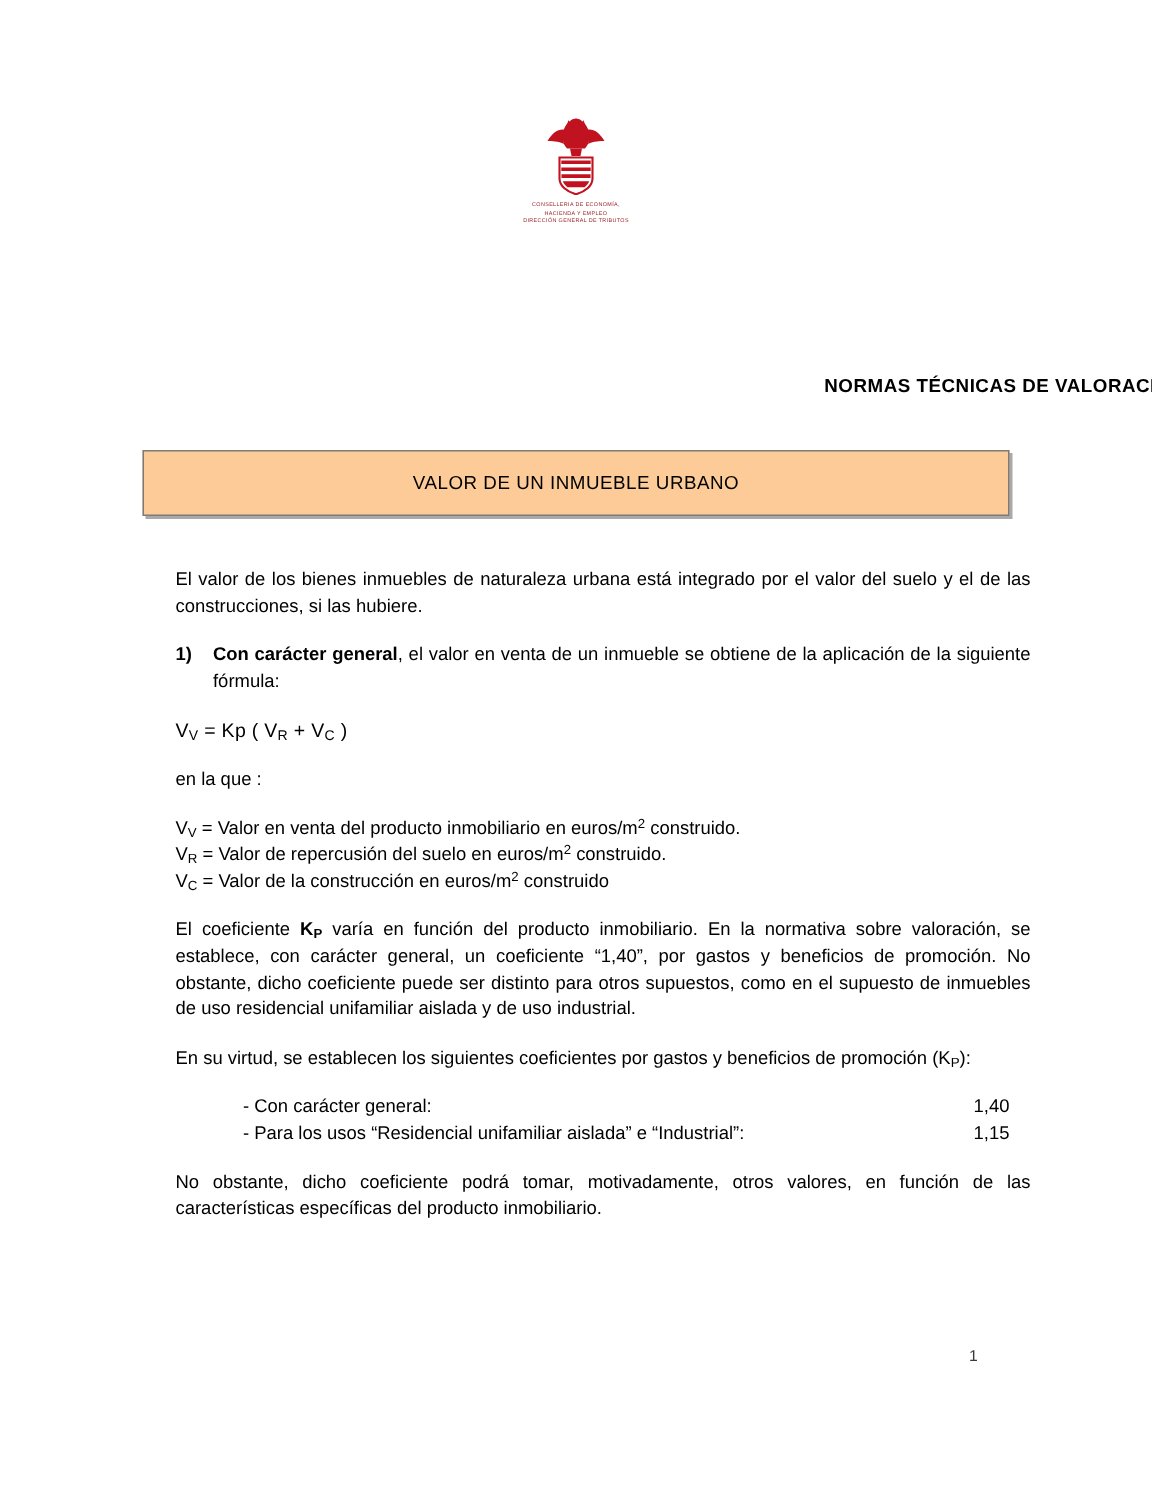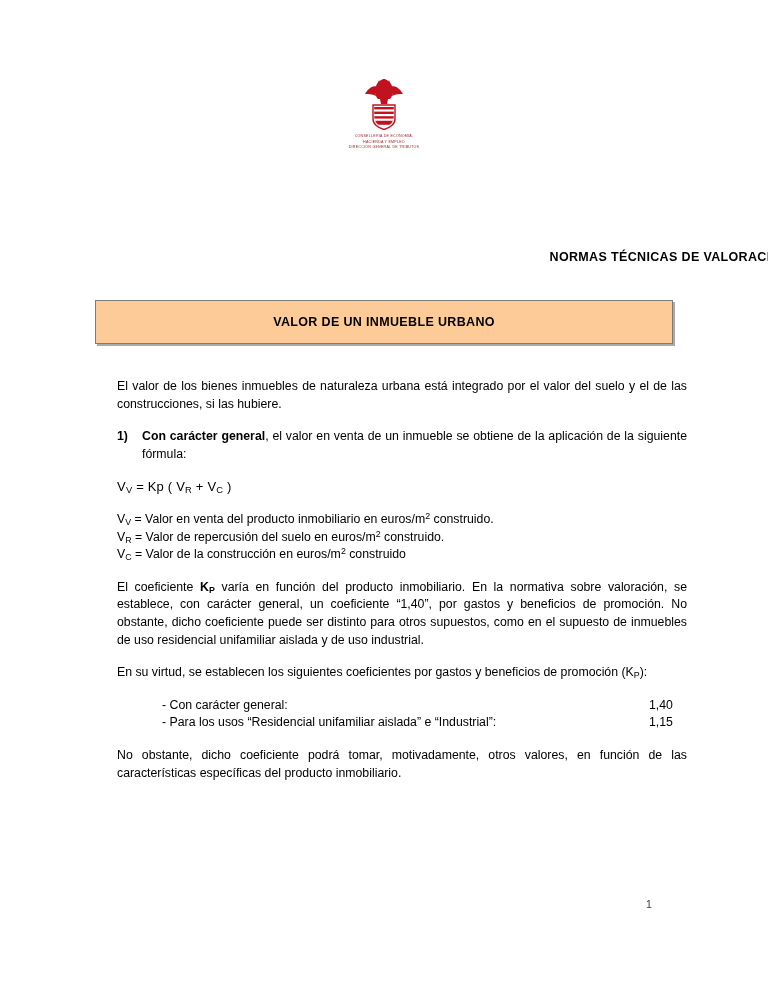--- a/index.html
+++ b/index.html
@@ -74,21 +74,21 @@
     box-sizing: border-box;
     background: #fccb97;
     border: 1px solid #7b7b7b;
     box-shadow: 2px 2px 0 0 #a9a9a9;
     display: flex;
     align-items: center;
     justify-content: center;
   }
   .banner-text {
     font-size: 12.5px;
-    font-weight: bold;
+    font-weight: normal;
     letter-spacing: 0.35px;
   }
 
   
   .content {
     position: absolute;
     top: 378px;
     left: 117px;
     width: 570px;
     font-size: 12.3px;
@@ -221,20 +221,21 @@
       <span>V</span><sub>V</sub>
       <span>=</span>
       <span>Kp</span>
       <span>(</span>
       <span>V</span><sub>R</sub>
       <span>+</span>
       <span>V</span><sub>C</sub>
       <span>)</span>
     </div>
 
+    <p class="plain">en la que :</p>
 
     <div class="defs">
       <div><span>V</span><sub>V</sub><span> =  Valor en venta del producto inmobiliario en euros/m</span><sup>2</sup><span> construido.</span></div>
       <div><span>V</span><sub>R</sub><span> = Valor de repercusión del suelo en euros/m</span><sup>2</sup><span> construido.</span></div>
       <div><span>V</span><sub>C</sub><span> = Valor de la construcción en euros/m</span><sup>2</sup><span> construido</span></div>
     </div>
 
     <p class="just"><span>El coeficiente </span><b><span>K</span><sub>P</sub></b><span>  varía en función del producto inmobiliario. En la normativa sobre valoración, se establece, con carácter general, un coeficiente “1,40”, por gastos y beneficios de promoción. No obstante, dicho coeficiente puede ser distinto para otros supuestos, como en el supuesto de inmuebles de uso residencial unifamiliar aislada y de uso industrial.</span></p>
 
     <p class="just"><span>En su virtud, se establecen  los siguientes coeficientes por gastos y beneficios de promoción (K</span><sub>P</sub><span>):</span></p>

